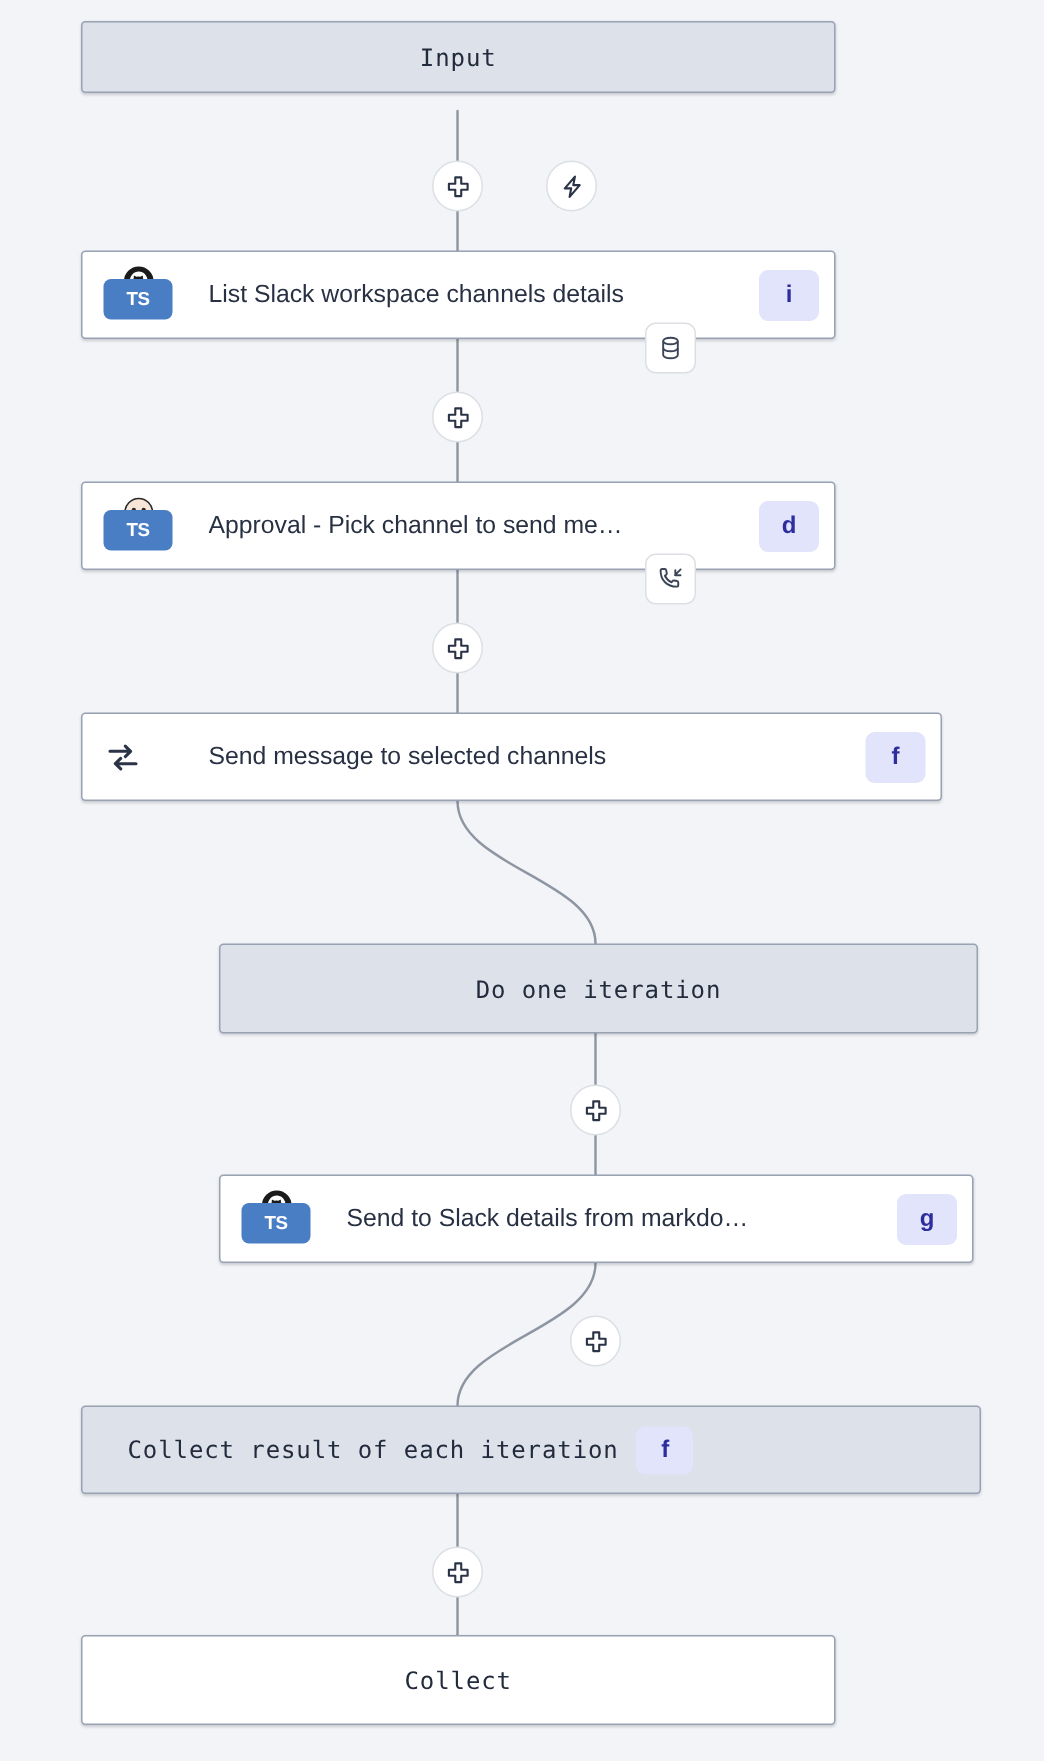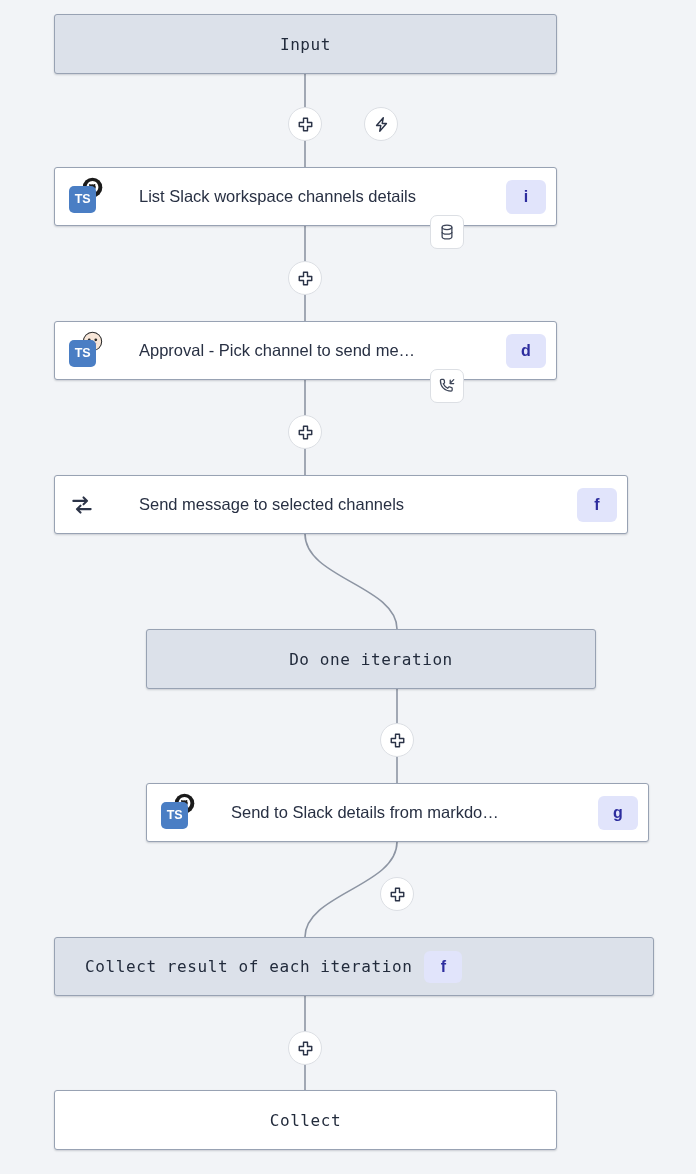--- a/index.html
+++ b/index.html
@@ -109,21 +109,21 @@
     position: relative;
     flex: 0 0 auto;
     width: 40px;
     height: 40px;
     margin-right: 8px;
   }
   .ts-badge {
     position: absolute;
     left: 2px;
     bottom: 4px;
-    width: 27px;
+    width: 46px;
     height: 27px;
     border-radius: 5px;
     background: #4a7ec4;
     color: #ffffff;
     font-family: "Liberation Sans", sans-serif;
     font-weight: bold;
     font-size: 12.5px;
     line-height: 27px;
     text-align: center;
     letter-spacing: -0.3px;
@@ -197,21 +197,21 @@
       <path d="M305,534 C305,578 397,586 397,629"></path>
 
       <path d="M397,689 L397,783"></path>
 
       <path d="M397,842 C397,886 305,894 305,937"></path>
 
       <path d="M305,996 L305,1090"></path>
     </g>
   </svg>
 
-  <div class="node terminal" style="left:54px; top:14px; width:503px; height:60px;">
+  <div class="node terminal" style="left:54px; top:14px; width:503px; height:48px;">
     <span class="mono-label">Input</span>
   </div>
 
   <div class="circ-btn" style="left:288px; top:107px;">
     <svg width="17" height="17" viewBox="0 0 24 24">
       <path d="M9.2 3.2h5.6v6h6v5.6h-6v6H9.2v-6h-6V9.2h6z" fill="none" stroke="#2b3347" stroke-width="2" stroke-linejoin="round"></path>
     </svg>
   </div>
 
   <div class="circ-btn" style="left:364px; top:107px;">
@@ -281,21 +281,21 @@
     <span class="loop-icon">
       <svg width="26" height="26" viewBox="0 0 24 24">
         <path d="M4 8.2h12.2M13.4 5l3.3 3.2-3.3 3.2" fill="none" stroke="#2b3347" stroke-width="1.9" stroke-linecap="round" stroke-linejoin="round"></path>
         <path d="M20 15.8H7.8M10.6 12.6l-3.3 3.2 3.3 3.2" fill="none" stroke="#2b3347" stroke-width="1.9" stroke-linecap="round" stroke-linejoin="round"></path>
       </svg>
     </span>
     <span class="sans-label" style="margin-left:32px; max-width:340px;">Send message to selected channels</span>
     <span class="letter-badge">f</span>
   </div>
 
-  <div class="node terminal" style="left:146px; top:629px; width:450px; height:60px;">
+  <div class="node terminal" style="left:146px; top:629px; width:506px; height:60px;">
     <span class="mono-label">Do one iteration</span>
   </div>
 
   <div class="circ-btn" style="left:380px; top:723px;">
     <svg width="17" height="17" viewBox="0 0 24 24">
       <path d="M9.2 3.2h5.6v6h6v5.6h-6v6H9.2v-6h-6V9.2h6z" fill="none" stroke="#2b3347" stroke-width="2" stroke-linejoin="round"></path>
     </svg>
   </div>
 
   <div class="node module" style="left:146px; top:783px; width:503px; height:59px;">

